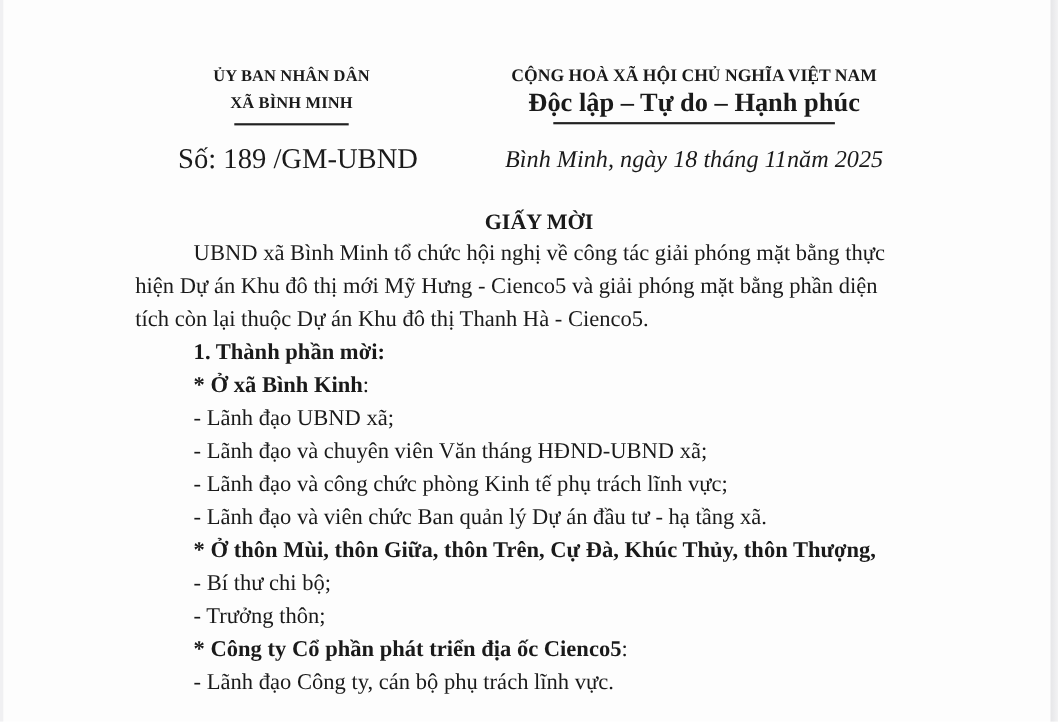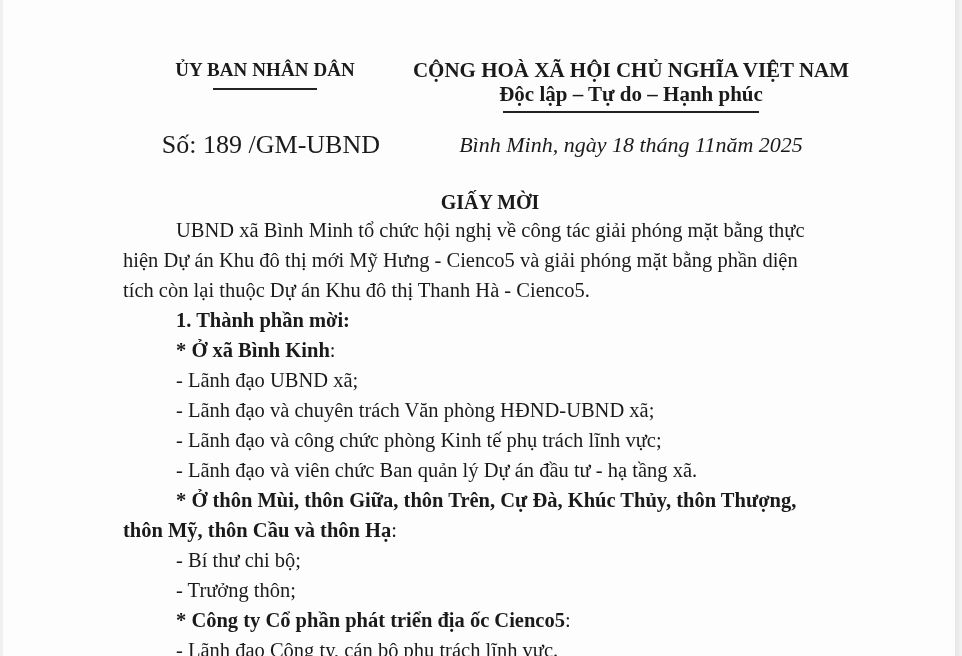--- a/index.html
+++ b/index.html
@@ -44,21 +44,21 @@
     .hdr-left {
       position: absolute;
       left: 150px;
       top: 58px;
       width: 230px;
       text-align: center;
     }
     .hdr-left .line1,
     .hdr-left .line2 {
       font-weight: bold;
-      font-size: 19px;
+      font-size: 15px;
       line-height: 24px;
       letter-spacing: 0.1px;
     }
     .hdr-left .rule {
       width: 104px;
       height: 1.5px;
       background: #222;
       margin: 6px auto 0 auto;
     }
     .doc-number {
@@ -74,26 +74,26 @@
     
     .hdr-right {
       position: absolute;
       left: 405px;
       top: 58px;
       width: 452px;
       text-align: center;
     }
     .hdr-right .line1 {
       font-weight: bold;
-      font-size: 21px;
+      font-size: 16px;
       line-height: 24px;
     }
     .hdr-right .line2 {
       font-weight: bold;
-      font-size: 21px;
+      font-size: 24px;
       line-height: 24px;
     }
     .hdr-right .rule {
       width: 256px;
       height: 1.5px;
       background: #222;
       margin: 5px auto 0 auto;
     }
     .doc-date {
       position: absolute;
@@ -147,20 +147,21 @@
       white-space: nowrap;
     }
   </style>
 </head>
 <body>
 
 <div class="page">
 
   <div class="hdr-left">
     <div class="line1">ỦY BAN NHÂN DÂN</div>
+    <div class="line2">XÃ BÌNH MINH</div>
     <div class="rule"></div>
   </div>
   <div class="doc-number">Số: 189 /GM-UBND</div>
 
   <div class="hdr-right">
     <div class="line1">CỘNG HOÀ XÃ HỘI CHỦ NGHĨA VIỆT NAM</div>
     <div class="line2">Độc lập – Tự do – Hạnh phúc</div>
     <div class="rule"></div>
   </div>
   <div class="doc-date"><span>Bình Minh, ngày </span><span class="num">18</span><span> tháng </span><span class="num">11</span><span>năm 2025</span></div>
@@ -169,26 +170,25 @@
 
   <div class="body">
     <p class="para row">UBND xã Bình Minh tổ chức hội nghị về công tác giải phóng mặt bằng thực</p>
     <p class="row" style="margin:0">hiện Dự án Khu đô thị mới Mỹ Hưng - Cienco5 và giải phóng mặt bằng phần diện</p>
     <p class="row" style="margin:0">tích còn lại thuộc Dự án Khu đô thị Thanh Hà - Cienco5.</p>
 
     <p class="indent bold row">1. Thành phần mời:</p>
 
     <p class="indent row"><span class="bold">* Ở xã Bình Kinh</span><span>:</span></p>
     <p class="indent row">- Lãnh đạo UBND xã;</p>
-    <p class="indent row">- Lãnh đạo và chuyên trách Văn phòng HĐND-UBND xã;</p>
+    <p class="indent row">- Lãnh đạo và chuyên viên Văn tháng HĐND-UBND xã;</p>
     <p class="indent row">- Lãnh đạo và công chức phòng Kinh tế phụ trách lĩnh vực;</p>
     <p class="indent row">- Lãnh đạo và viên chức Ban quản lý Dự án đầu tư - hạ tầng xã.</p>
 
     <p class="indent bold row">* Ở thôn Mùi, thôn Giữa, thôn Trên, Cự Đà, Khúc Thủy, thôn Thượng,</p>
-    <p class="row" style="margin:0"><span class="bold">thôn Mỹ, thôn Cầu và thôn Hạ</span><span>:</span></p>
     <p class="indent row">- Bí thư chi bộ;</p>
     <p class="indent row">- Trưởng thôn;</p>
 
     <p class="indent row"><span class="bold">* Công ty Cổ phần phát triển địa ốc Cienco5</span><span>:</span></p>
     <p class="indent row">- Lãnh đạo Công ty, cán bộ phụ trách lĩnh vực.</p>
   </div>
 </div>
 <div class="left-edge"></div>
 <div class="right-edge"></div>
 

